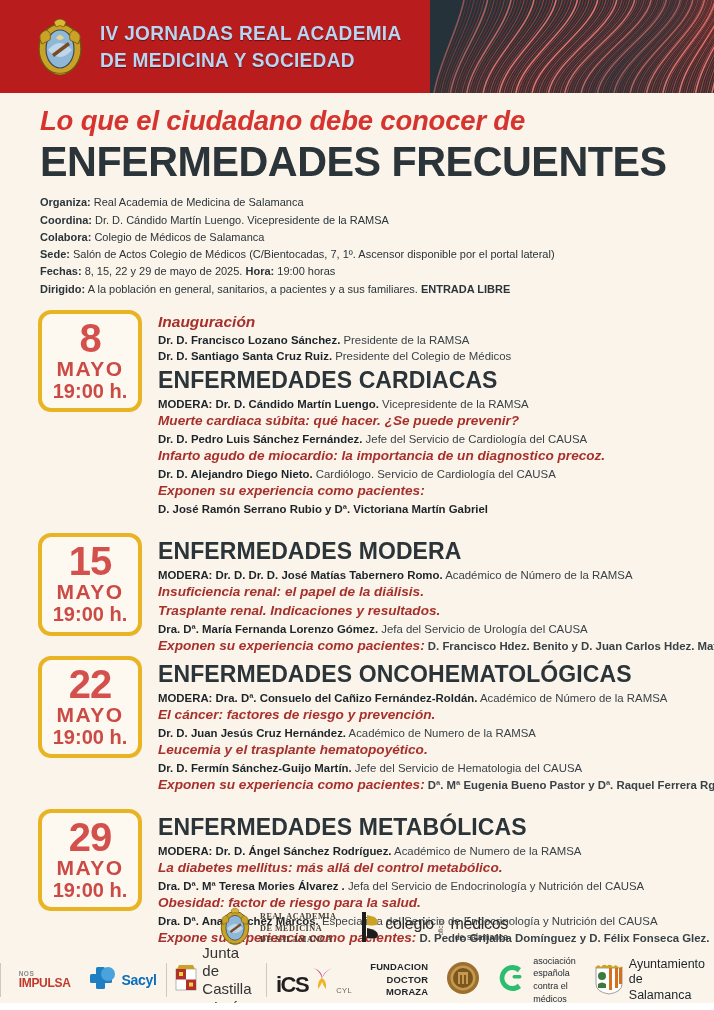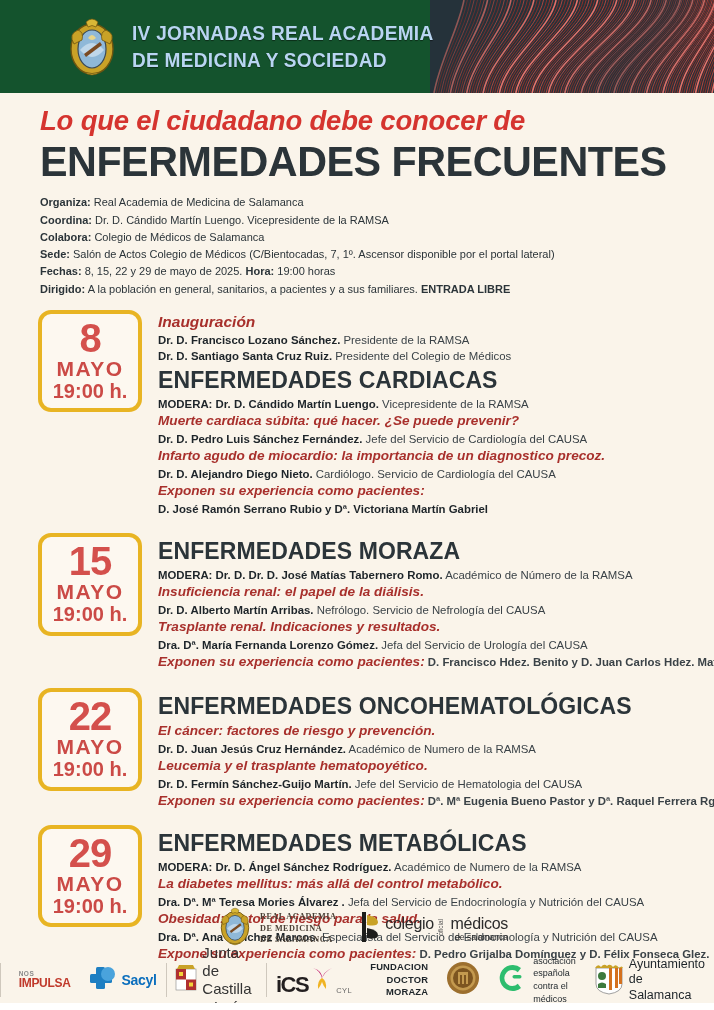--- a/index.html
+++ b/index.html
@@ -8,23 +8,22 @@
     font-family:"Liberation Sans", sans-serif;
     background:#faf4ea;
     position:relative;
     overflow:hidden;
   }
 
   
   .banner {
     position:relative;
     height:93px;
-    background:#14532d;
+    background:#b91c1c;
     overflow:hidden;
-    padding-left:32px;
   }
   .banner-lines {
     position:absolute;
     top:0; right:0;
     width:284px; height:93px;
     overflow:hidden;
   }
   .banner-inner {
     position:relative;
     height:100%;
@@ -430,37 +429,37 @@
         <div class="line"><b>D. José Ramón Serrano Rubio y Dª. Victoriana Martín Gabriel</b></div>
       </div>
     </div>
     <div class="session" style="margin-top: 16px;">
       <div class="badge">
         <div class="day">15</div>
         <div class="mon">MAYO</div>
         <div class="hr">19:00 h.</div>
       </div>
       <div class="sbody">
-        <div class="s-head">ENFERMEDADES MORAZA</div>
+        <div class="s-head">ENFERMEDADES MODERA</div>
         <div class="line"><b>MODERA: Dr. D. Dr. D. José Matías Tabernero Romo.</b> Académico de Número de la RAMSA</div>
         <div class="topic">Insuficiencia renal: el papel de la diálisis.</div>
-        <div class="line"><b>Dr. D. Alberto Martín Arribas.</b> Nefrólogo. Servicio de Nefrología del CAUSA</div>
         <div class="topic">Trasplante renal.  Indicaciones y resultados.</div>
         <div class="line"><b>Dra. Dª. María Fernanda Lorenzo Gómez.</b>  Jefa del Servicio de Urología del CAUSA</div>
         <div class="topic">Exponen su experiencia como pacientes:<span class="tail"> D. Francisco Hdez. Benito y D. Juan Carlos Hdez. Matas</span></div>
       </div>
     </div>
-    <div class="session" style="margin-top: 16px;">
+    <div class="session" style="">
       <div class="badge">
         <div class="day">22</div>
         <div class="mon">MAYO</div>
         <div class="hr">19:00 h.</div>
       </div>
       <div class="sbody">
         <div class="s-head">ENFERMEDADES ONCOHEMATOLÓGICAS</div>
+        <div class="line"><b>MODERA: Dra. Dª. Consuelo del Cañizo Fernández-Roldán.</b> Académico de Número de la RAMSA</div>
         <div class="topic">El cáncer: factores de riesgo y prevención.</div>
         <div class="line"><b>Dr. D. Juan Jesús Cruz Hernández.</b> Académico de Numero de la RAMSA</div>
         <div class="topic">Leucemia y el trasplante hematopoyético.</div>
         <div class="line"><b>Dr. D. Fermín Sánchez-Guijo Martín.</b> Jefe del Servicio de Hematologia del CAUSA</div>
         <div class="topic">Exponen su experiencia como pacientes:<span class="tail"> Dª. Mª Eugenia Bueno Pastor y Dª. Raquel Ferrera Rguez.</span></div>
       </div>
     </div>
     <div class="session" style="margin-top: 14px;">
       <div class="badge">
         <div class="day">29</div>

